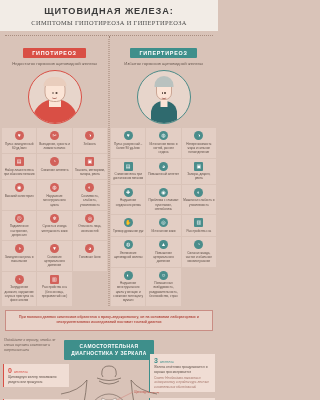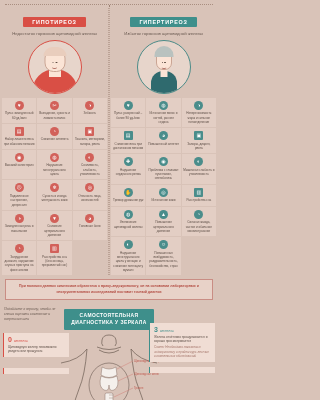--- a/index.html
+++ b/index.html
@@ -158,20 +158,24 @@
   .c3 { right: 3px; top: 18px; }
   .c45 { right: 3px; top: 62px; }
 
   .lbl { font-size: 2.9px; fill: #c05c52; font-family: "Liberation Sans", sans-serif; }
 </style>
 </head>
 <body>
 
 <div class="page">
 
+  <div class="title-band">
+    <div class="title-main">ЩИТОВИДНАЯ ЖЕЛЕЗА:</div>
+    <div class="title-sub">СИМПТОМЫ ГИПОТИРЕОЗА И ГИПЕРТИРЕОЗА</div>
+  </div>
   <div class="hrule"></div>
 
   <div class="cols">
     <div class="divider"></div>
 
     <div class="col">
       <div class="badge-wrap">
         <span class="badge hypo">ГИПОТИРЕОЗ</span>
         <div class="badge-desc">Недостаток гормонов щитовидной железы</div>
       </div>

